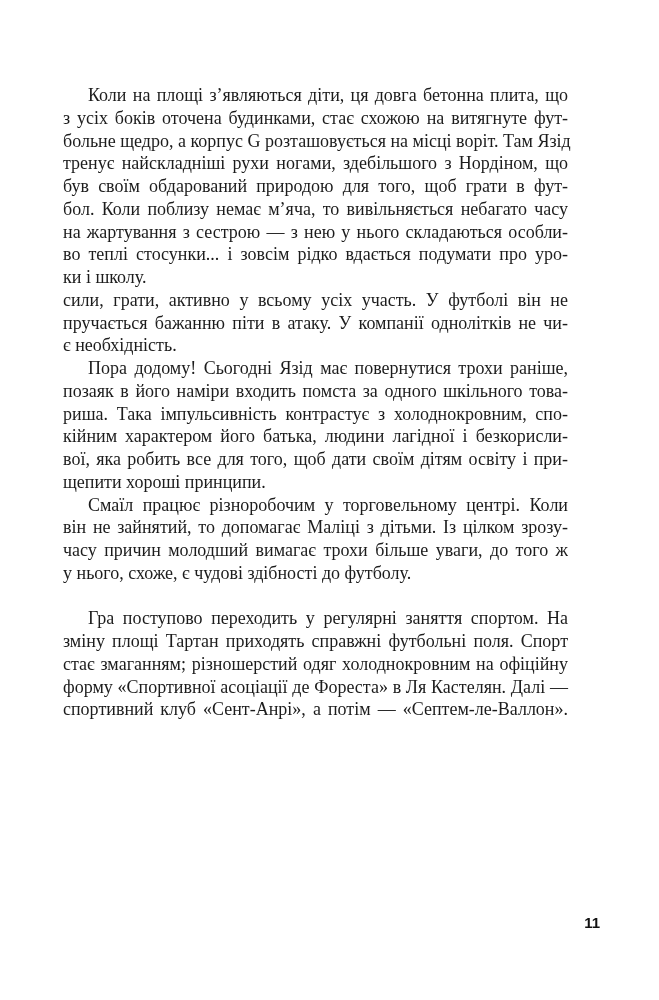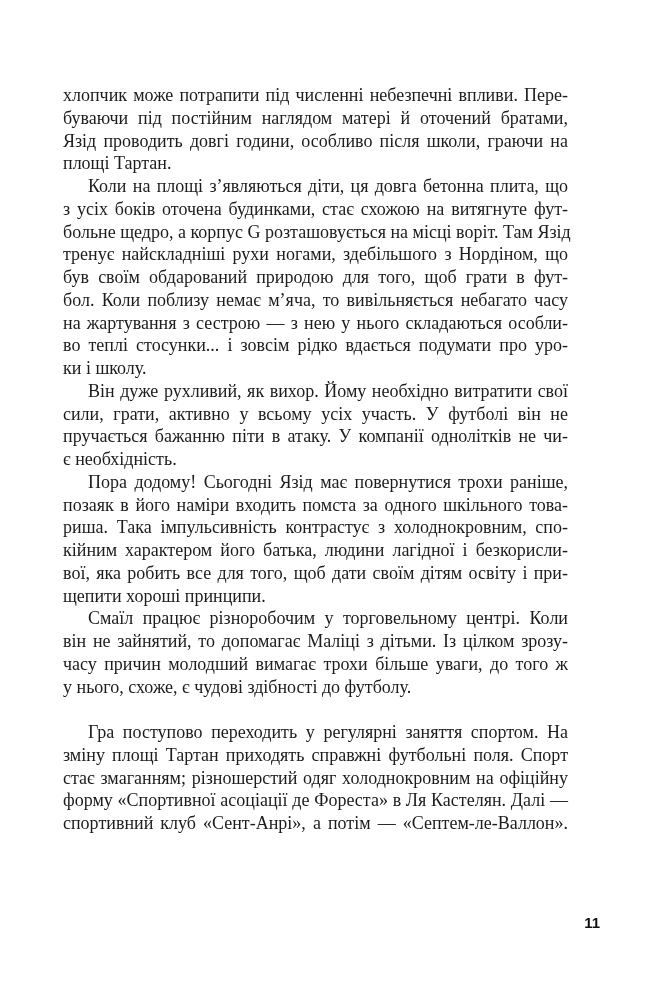--- a/index.html
+++ b/index.html
@@ -55,38 +55,31 @@
       font-weight: bold;
       font-size: 15px;
       color: #111111;
     }
   </style>
 </head>
 <body>
 
 <div class="page">
   <p>
-    <span class="line">хлопчик може потрапити під численні небезпечні впливи. Пере-</span>
-    <span class="line">буваючи під постійним наглядом матері й оточений братами,</span>
-    <span class="line">Язід проводить довгі години, особливо після школи, граючи на</span>
-    <span class="line last">площі Тартан.</span>
-  </p>
-  <p>
     <span class="line first">Коли на площі з’являються діти, ця довга бетонна плита, що</span>
     <span class="line">з усіх боків оточена будинками, стає схожою на витягнуте фут-</span>
     <span class="line">больне щедро, а корпус G розташовується на місці воріт. Там Язід</span>
     <span class="line">тренує найскладніші рухи ногами, здебільшого з Нордіном, що</span>
     <span class="line">був своїм обдарований природою для того, щоб грати в фут-</span>
     <span class="line">бол. Коли поблизу немає м’яча, то вивільняється небагато часу</span>
     <span class="line">на жартування з сестрою — з нею у нього складаються особли-</span>
     <span class="line">во теплі стосунки... і зовсім рідко вдається подумати про уро-</span>
     <span class="line last">ки і школу.</span>
   </p>
   <p>
-    <span class="line first">Він дуже рухливий, як вихор. Йому необхідно витратити свої</span>
     <span class="line">сили, грати, активно у всьому усіх участь. У футболі він не</span>
     <span class="line">пручається бажанню піти в атаку. У компанії однолітків не чи-</span>
     <span class="line last">є необхідність.</span>
   </p>
   <p>
     <span class="line first">Пора додому! Сьогодні Язід має повернутися трохи раніше,</span>
     <span class="line">позаяк в його наміри входить помста за одного шкільного това-</span>
     <span class="line">риша. Така імпульсивність контрастує з холоднокровним, спо-</span>
     <span class="line">кійним характером його батька, людини лагідної і безкорисли-</span>
     <span class="line">вої, яка робить все для того, щоб дати своїм дітям освіту і при-</span>

